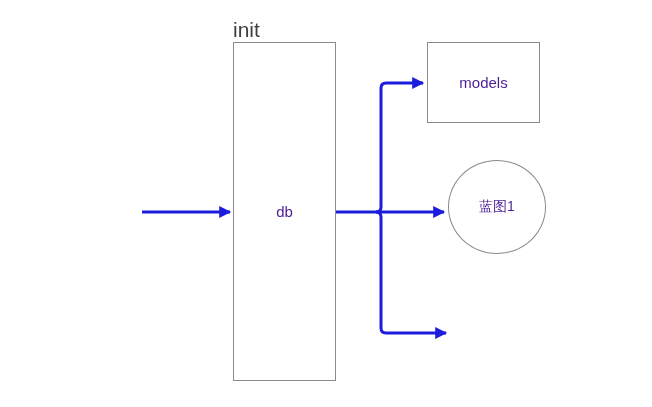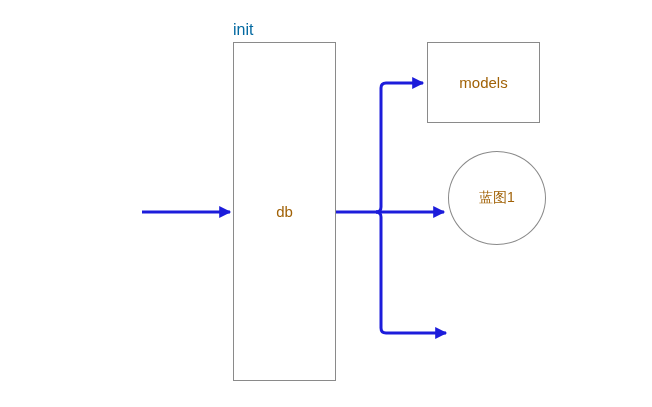--- a/index.html
+++ b/index.html
@@ -16,29 +16,29 @@
     overflow: hidden;
   }
   .node {
     position: absolute;
     box-sizing: border-box;
     background: #ffffff;
     border: 1px solid #8a8a8a;
     display: flex;
     align-items: center;
     justify-content: center;
-    color: #a16207;
+    color: #4c1d95;
     font-size: 14px;
   }
   .node.circle { border-radius: 50%; }
   .node.rect { border-radius: 0; }
   .group-label {
     position: absolute;
-    color: #0369a1;
-    font-size: 16px;
+    color: #404040;
+    font-size: 21px;
     line-height: 15px;
   }
   .edges {
     position: absolute;
     left: 0;
     top: 0;
     width: 652px;
     height: 407px;
     pointer-events: none;
   }
@@ -57,21 +57,21 @@
 
 
   <div class="node rect" style="left:233px; top:42px; width:103px; height:339px;">
     <span style="font-size:15px;">db</span>
   </div>
 
   <div class="node rect" style="left:427px; top:42px; width:113px; height:81px;">
     <span style="font-size:15px;">models</span>
   </div>
 
-  <div class="node circle" style="left:448px; top:151px; width:98px; height:94px;">
+  <div class="node circle" style="left:448px; top:160px; width:98px; height:94px;">
     <span>蓝图1</span>
   </div>
 
 
   <svg class="edges" width="652" height="407" viewBox="0 0 652 407" xmlns="http://www.w3.org/2000/svg">
     <defs>
       <marker id="arrowhead" viewBox="0 0 10 10" refX="9" refY="5" markerWidth="14" markerHeight="12" orient="auto" markerUnits="userSpaceOnUse">
         <path d="M0,0 L10,5 L0,10 z" fill="#1c1cdb"></path>
       </marker>
     </defs>

